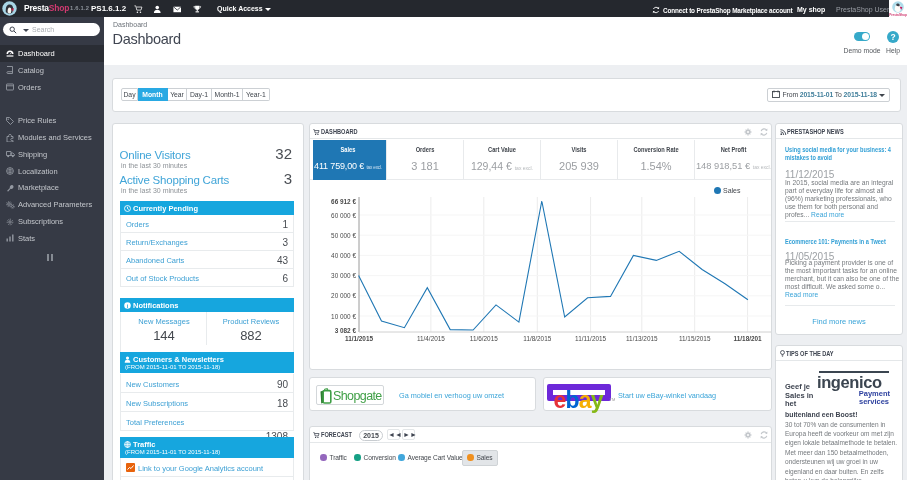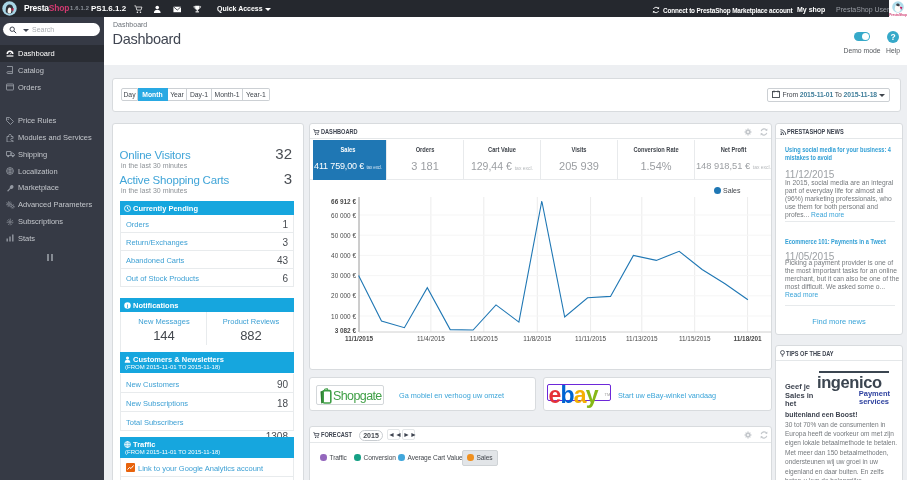--- a/index.html
+++ b/index.html
@@ -298,21 +298,21 @@
   </div>
   <div class="lrow" style="top:250px;height:19px">
       <span class="ll" style="top:5.5px">New Customers</span>
       <span class="lv" style="top:4.5px">90</span>
     </div>
   <div class="lrow" style="top:269px;height:19px">
       <span class="ll" style="top:5.5px">New Subscriptions</span>
       <span class="lv" style="top:4.5px">18</span>
     </div>
   <div class="lrow" style="top:288px;height:19px">
-      <span class="ll" style="top:5.5px">Total Subscribers</span>
+      <span class="ll" style="top:5.5px">Total Preferences</span>
       <span class="lv" style="top:19px">1308</span>
     </div>
 
   <div class="bluebar" style="top:313px;height:21px">
     <svg class="abs" style="left:4px;top:3.5px" width="7" height="7" viewBox="0 0 8 8">
         <circle cx="4" cy="4" r="3.4" fill="none" stroke="#fff" stroke-width="0.9"></circle>
         <path d="M4 0.6v6.8 M0.6 4h6.8" stroke="#fff" stroke-width="0.8"></path>
         <ellipse cx="4" cy="4" rx="1.7" ry="3.4" fill="none" stroke="#fff" stroke-width="0.8"></ellipse>
       </svg>
     <span class="t1" style="top:2.5px">Traffic</span>
@@ -416,21 +416,21 @@
     <svg class="abs" style="left:1px;top:1px" width="14" height="18" viewBox="0 0 14 18">
         <path d="M2.5 4.5 L6 3.2 L6.6 15.5 L3.2 16.5 Z" fill="#2e7d32"></path>
         <rect x="5.2" y="3.6" width="7.6" height="12.4" rx="1.3" fill="#fff" stroke="#3f9f46" stroke-width="1.6"></rect>
         <path d="M6.5 2.2 L9.5 1.6 L9.7 3 L6.6 3.6 Z" fill="none" stroke="#3f9f46" stroke-width="1"></path>
       </svg>
     <span class="txt" style="left:16px;top:3px;font-size:12.5px;color:#3f9f46;letter-spacing:-0.6px">Shopgate</span>
   </div>
   <div class="txt" style="left:89px;top:13px;font-size:7.3px;color:#3aa4d8">Ga mobiel en verhoog uw omzet</div>
 </div>
 <div id="ad2" class="panel" style="left:543px; top:377px; width:229px; height:34px">
-  <div class="abs" style="left:2.5px;top:6px;width:64px;height:17px;border:1px solid #6d28d9;border-radius:2px;background:#fff">
+  <div class="abs" style="left:2.5px;top:6px;width:64px;height:17px;border:6px solid #6d28d9;border-radius:2px;background:#fff">
     <span class="txt" style="left:1px;top:-3px;font-size:23px;font-weight:bold;letter-spacing:-0.8px"><span style="color:#e53238">e</span><span style="color:#0064d2">b</span><span style="color:#f5af02">a</span><span style="color:#86b817">y</span></span>
     <span class="txt" style="left:57px;top:7px;font-size:4px;color:#9a9a9a">TM</span>
   </div>
   <div class="txt" style="left:74px;top:13px;font-size:7.3px;color:#3aa4d8">Start uw eBay-winkel vandaag</div>
 </div>
 
 <div id="forecast" class="panel" style="left:309px; top:426px; width:463px; height:60px">
   <div class="phead" style="height:16px">
     <svg class="pico" style="left:3px;top:4.8px" width="6.5" height="6.5" viewBox="0 0 10 10">
         <path d="M0.5 1h1.6l1.2 5h4.9l1.1-3.6H3" fill="none" stroke="#3e4450" stroke-width="1.2"></path>

